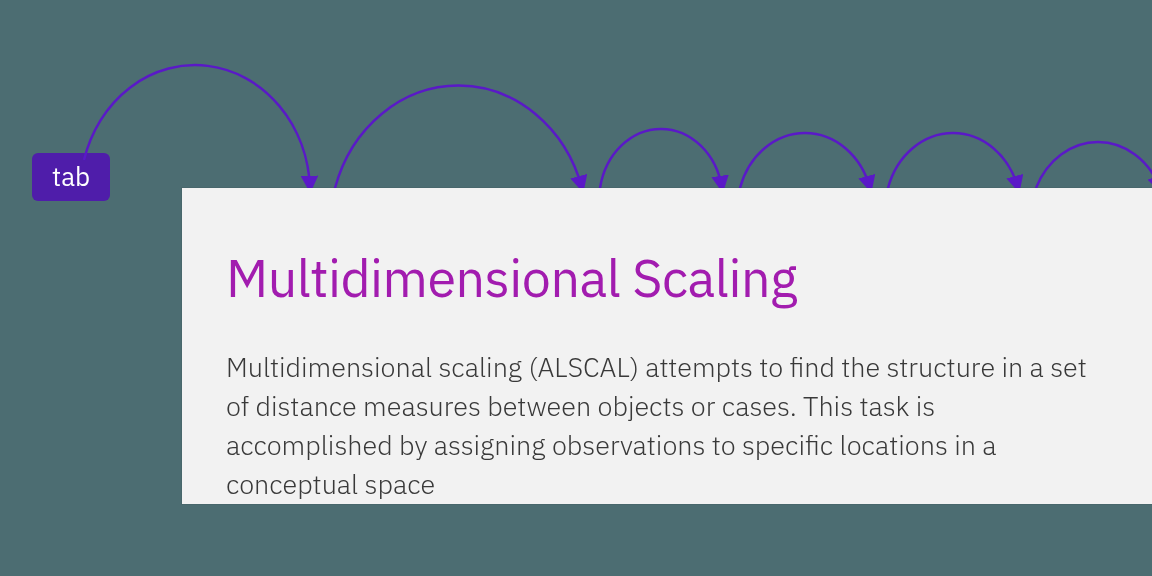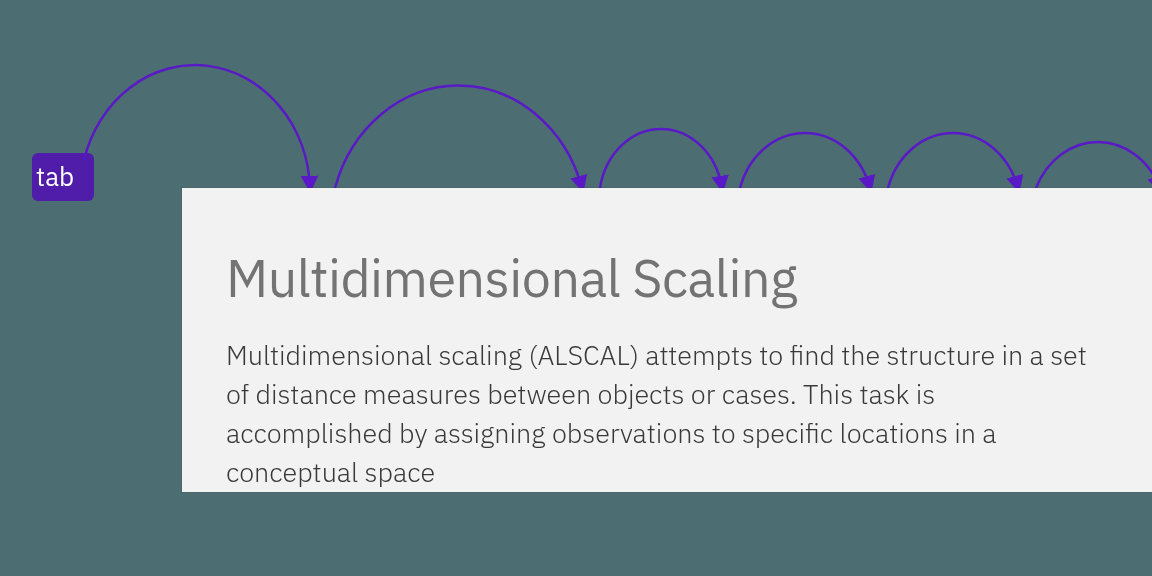--- a/index.html
+++ b/index.html
@@ -10,21 +10,21 @@
     position: relative;
   }
 
   .tab-chip {
     position: absolute;
     left: 32px;
     top: 153px;
     background: #4f1daa;
     color: #fff;
     font-size: 26px;
-    padding: 10px 20px 12px 4px;
+    padding: 10px 20px 12px 20px;
     border-radius: 6px;
     line-height: 1;
   }
 
   svg.arcs {
     position: absolute;
     left: 0; top: 0;
     width: 1152px; height: 576px;
     pointer-events: none;
   }
@@ -72,23 +72,23 @@
     letter-spacing: 0.3px;
     white-space: nowrap;
   }
 
   .content {
     padding: 56px 44px 0 44px;
   }
   .content h1 {
     font-size: 52px;
     font-weight: 400;
-    color: #737373;
+    color: #a21caf;
     letter-spacing: -0.5px;
-    margin-bottom: 24px;
+    margin-bottom: 36px;
   }
   .content p {
     font-size: 27px;
     font-weight: 300;
     color: #393939;
     line-height: 1.45;
     max-width: 920px;
   }
 </style>
 </head>

